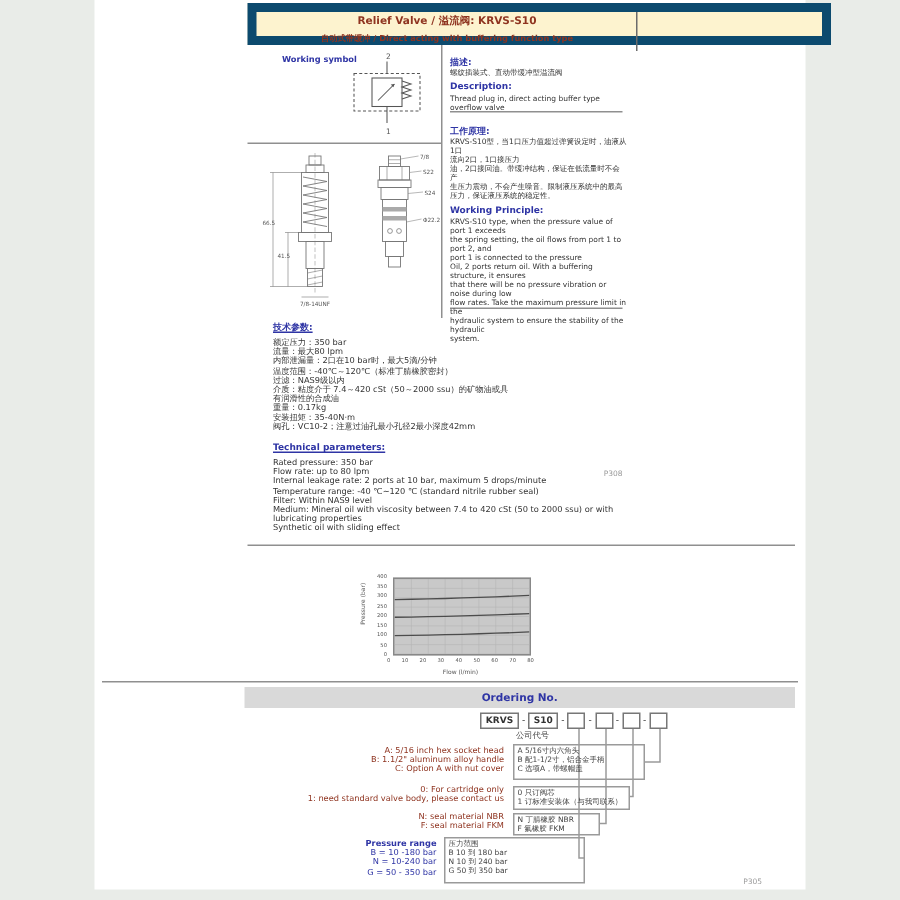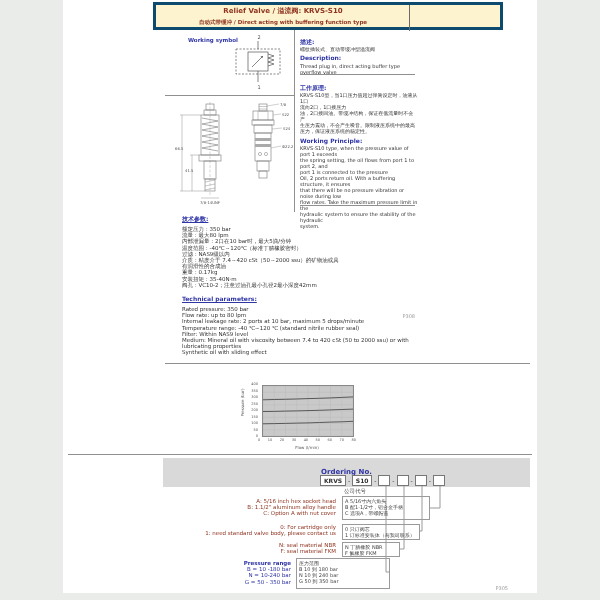--- a/index.html
+++ b/index.html
@@ -14,37 +14,37 @@
   .u{text-decoration:underline;}
   .right{text-align:right;}
   .center{text-align:center;}
   .t5{font-size:5px;line-height:6px;}
   .t55{font-size:5.5px;line-height:6.2px;}
   .t6{font-size:6px;line-height:7px;}
   .t65{font-size:6.5px;line-height:8px;}
   .t7{font-size:7px;line-height:9px;}
   .hr{position:absolute;height:1px;background:#8f8f8f;}
   .vr{position:absolute;width:1px;background:#8f8f8f;}
-  .band{position:absolute;left:153px;top:2px;width:350px;height:28px;background:#fdf3cf;
-        border:3px solid #0c4a6e;box-sizing:border-box;}
+  .band{position:absolute;left:165px;top:2px;width:389px;height:28px;background:#fdf3cf;
+        border:6px solid #0c4a6e;box-sizing:border-box;}
   .obox{position:absolute;border:1px solid #9a9a9a;box-sizing:border-box;padding:1px 2px;}
   .cbox{border:1px solid #777;box-sizing:border-box;display:inline-flex;align-items:center;
         justify-content:center;height:11px;background:#fff;}
   .coderow{display:flex;align-items:center;gap:2px;font-size:6px;}
   .plot{position:absolute;left:262px;top:385px;width:90px;height:50px;background:#c9c9c9;
         border:1px solid #888;box-sizing:content-box;}
   .yticks{position:absolute;left:240px;top:382px;height:56px;width:18px;display:flex;
           flex-direction:column;justify-content:space-between;align-items:flex-end;
           font-size:3.5px;color:#555;}
   .xticks{position:absolute;left:258px;top:438px;width:98px;display:flex;
           justify-content:space-between;font-size:3.5px;color:#555;}
   .ylab{position:absolute;left:222px;top:400px;width:40px;font-size:4px;color:#555;
         transform:rotate(-90deg);transform-origin:center;text-align:center;}
   .xlab{position:absolute;left:262px;top:445px;width:90px;font-size:4px;color:#555;text-align:center;}
-  .bar{position:absolute;left:163px;top:458px;width:367px;height:29px;background:#d9d9d9;
+  .bar{position:absolute;left:163px;top:458px;width:367px;height:14px;background:#d9d9d9;
        display:flex;align-items:center;justify-content:center;}
   svg text{fill:#555;}
 </style>
 </head>
 <body>
 
 <div class="stage">
   <div class="sheet"></div>
 
   <div class="band">

